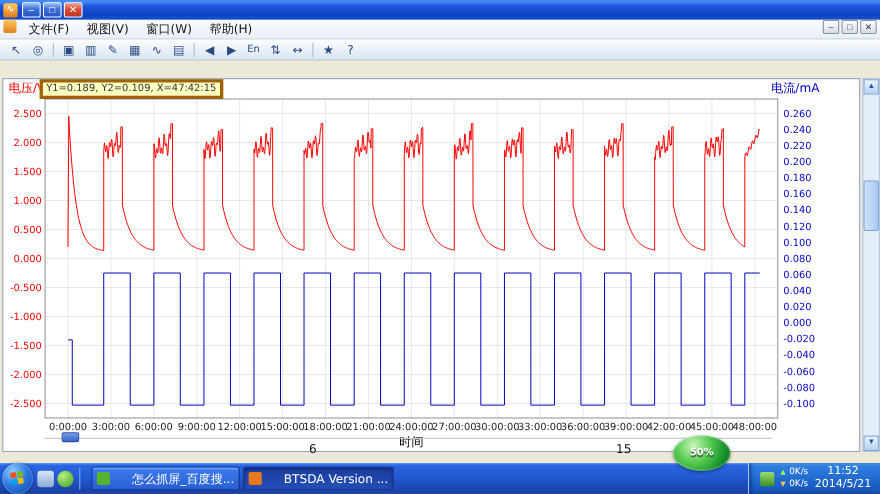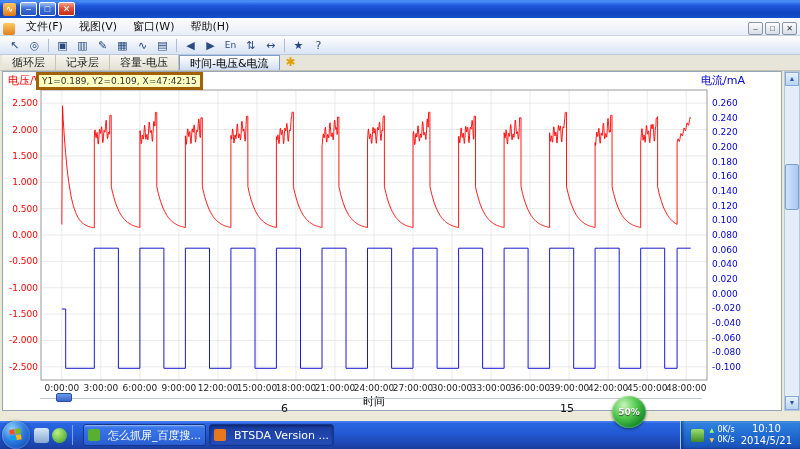--- a/index.html
+++ b/index.html
@@ -13,21 +13,21 @@
   .app-icon{width:13px;height:13px;border-radius:2px;background:linear-gradient(#FFC860,#E07818);
     color:#fff;font-size:9px;line-height:13px;text-align:center;flex:0 0 auto;}
   .title-text{flex:1;white-space:nowrap;overflow:hidden;font-size:11px;text-shadow:1px 1px 1px rgba(0,0,30,.55);}
   .win-controls{display:flex;gap:2px;flex:0 0 auto;}
   .wc{width:17px;height:14px;border-radius:2px;border:1px solid #fff;color:#fff;font-size:9px;
     line-height:11px;text-align:center;padding:0;box-sizing:border-box;}
   .wc.minmax{background:linear-gradient(#9CC0F8,#3E6FD8 45%,#2A55C0);}
   .wc.close{background:linear-gradient(#F2A088,#E05038 45%,#BE3020);}
 
   
-  .menubar{position:absolute;left:0;top:18px;width:100%;height:18px;display:flex;align-items:flex-end;
+  .menubar{position:absolute;left:0;top:18px;width:100%;height:18px;display:flex;align-items:flex-start;
     background:linear-gradient(#FBFCFE,#E8EEF8);border-bottom:1px solid #C9D4E4;box-sizing:border-box;padding:0 3px;}
   .doc-icon{width:12px;height:12px;border-radius:2px;background:linear-gradient(#FFC860,#E08020);margin-right:3px;flex:0 0 auto;}
   .menu-item{padding:1px 8px;color:#111;}
   .child-controls{margin-left:auto;display:flex;gap:2px;}
   .cc{width:15px;height:13px;border:1px solid #8A93A3;border-radius:2px;background:linear-gradient(#FDFDFD,#D8DDE8);
     color:#333;font-size:8px;line-height:10px;text-align:center;padding:0;box-sizing:border-box;}
 
   
   .toolbar{position:absolute;left:0;top:36px;width:100%;height:19px;display:flex;align-items:center;gap:1px;
     background:linear-gradient(#FEFEFE,#D9E4F4);border-bottom:1px solid #BCC9DC;box-sizing:border-box;padding:0 5px;}
@@ -67,21 +67,21 @@
   
   .status-strip{position:absolute;left:0;top:411px;width:100%;height:10px;background:#ECE9D8;}
   .h-track{position:absolute;left:40px;top:398px;width:662px;height:1px;background:#C2C8D2;z-index:6;}
   .h-thumb{position:absolute;left:56px;top:393px;width:16px;height:9px;z-index:7;border-radius:2px;
     background:linear-gradient(#6E9BE8,#3A68C8);border:1px solid #2A4FA8;box-sizing:border-box;}
   .page-num{position:absolute;top:402px;font-size:11px;color:#111;z-index:7;}
   .page-num.left{left:281px;}
   .page-num.right{left:560px;}
 
   
-  .speed-ball{position:absolute;left:612px;top:396px;width:34px;height:32px;border-radius:50%;z-index:30;
+  .speed-ball{position:absolute;left:612px;top:396px;width:52px;height:32px;border-radius:50%;z-index:30;
     background:radial-gradient(circle at 35% 28%,#C8F5B8 0%,#52C84E 40%,#128A28 75%,#0A6A1E 100%);
     box-shadow:0 1px 3px rgba(0,0,0,.5), inset 0 0 2px rgba(255,255,255,.6);
     display:flex;align-items:center;justify-content:center;color:#fff;font-size:9px;font-weight:bold;
     text-shadow:0 1px 1px rgba(0,0,0,.6);}
 
   
   .taskbar{position:absolute;left:0;top:421px;width:100%;height:28px;display:flex;align-items:center;
     box-sizing:border-box;
     background:linear-gradient(180deg,#4E8CF5 0%,#2A66E2 8%,#2259D2 45%,#1C44AC 88%,#1A3C9C 100%);}
   .start-orb{position:relative;width:28px;height:28px;margin-left:2px;border-radius:50%;flex:0 0 auto;
@@ -93,21 +93,21 @@
   .flag i:nth-child(1){background:#F25022;}
   .flag i:nth-child(2){background:#7FBA00;}
   .flag i:nth-child(3){background:#00A4EF;}
   .flag i:nth-child(4){background:#FFB900;}
   .qlaunch{display:flex;align-items:center;gap:3px;padding:0 4px;flex:0 0 auto;}
   .ql{width:15px;height:15px;}
   .ql.browser{border-radius:50%;background:radial-gradient(circle at 35% 30%,#B8F080,#3A9A20);}
   .ql.desktop{border-radius:3px;background:linear-gradient(#D8E8F8,#88A8D0);}
   .q-sep{width:1px;height:20px;background:#7AA2EC;margin:0 2px;}
   .tasks{flex:1;display:flex;gap:3px;margin:0 4px;overflow:hidden;}
-  .task{flex:0 0 102px;height:22px;display:flex;align-items:center;gap:8px;padding:0 4px;border-radius:3px;
+  .task{flex:0 0 102px;height:22px;display:flex;align-items:center;gap:20px;padding:0 4px;border-radius:3px;
     border:1px solid #16368C;color:#fff;box-sizing:border-box;
     background:linear-gradient(#639AF6 0%,#3A76E8 14%,#2E66DC 75%,#2A5ECF 100%);
     box-shadow:inset 0 1px 0 rgba(255,255,255,.25);}
   .task.active{background:linear-gradient(#1A3C9E,#254FB8);box-shadow:inset 0 1px 3px rgba(0,10,60,.6);}
   .task-icon{width:12px;height:12px;border-radius:2px;flex:0 0 auto;}
   .task-label{font-size:11px;white-space:nowrap;overflow:hidden;text-overflow:ellipsis;}
   .tray{align-self:stretch;display:flex;align-items:center;gap:6px;padding:0 8px 0 10px;flex:0 0 auto;
     background:linear-gradient(180deg,#55A7F0 0%,#2E7FE0 10%,#1E66CC 60%,#1850B4 100%);
     border-left:1px solid #9CC8F8;box-shadow:inset 2px 0 3px rgba(0,20,90,.5);}
   .tray-ico{width:13px;height:13px;border-radius:2px;background:linear-gradient(#9AE070,#3E8C28);}
@@ -160,27 +160,20 @@
       <button class="tb-btn">◀</button>
       <button class="tb-btn">▶</button>
       <button class="tb-btn" style="font-size: 9px; text-align: center;">En</button>
       <button class="tb-btn">⇅</button>
       <button class="tb-btn">↔</button>
       <span class="tb-sep"></span>
       <button class="tb-btn">★</button>
       <button class="tb-btn">?</button>
     </div>
 
-  <div class="tabrow" id="tab-items">
-      <span class="tab">循环层</span>
-      <span class="tab">记录层</span>
-      <span class="tab">容量-电压</span>
-      <span class="tab active">时间-电压&amp;电流</span>
-      <span class="tab-star">✱</span>
-    </div>
 
   <div class="chart-panel">
     <div class="axis-title left">电压/V</div>
     <div class="cursor-tip">Y1=0.189, Y2=0.109, X=47:42:15</div>
     <div class="axis-title right">电流/mA</div>
     <svg id="plot" xmlns="http://www.w3.org/2000/svg" viewBox="0 0 778 338" preserveAspectRatio="none">
         <line x1="58.8125" y1="18" x2="58.8125" y2="308" stroke="#DCDCDC" stroke-width="0.6"></line>
         <text x="58.8125" y="319" text-anchor="middle" font-size="9" fill="#1a1a1a">0:00:00</text>
         <line x1="97.8359375" y1="18" x2="97.8359375" y2="308" stroke="#DCDCDC" stroke-width="0.6"></line>
         <text x="97.8359375" y="319" text-anchor="middle" font-size="9" fill="#1a1a1a">3:00:00</text>
@@ -302,19 +295,19 @@
           <span class="task-label">BTSDA Version ...</span>
         </div>
       </div>
     <div class="tray">
       <span class="tray-ico"></span>
       <div class="speeds">
         <div><span class="spd-arrow up">▲</span><span>0K/s</span></div>
         <div><span class="spd-arrow down">▼</span><span>0K/s</span></div>
       </div>
       <div class="clock">
-        <div>10:10</div>
+        <div>11:52</div>
         <div>2014/5/21</div>
       </div>
     </div>
   </div>
 
 </div>
 
 </body></html>

